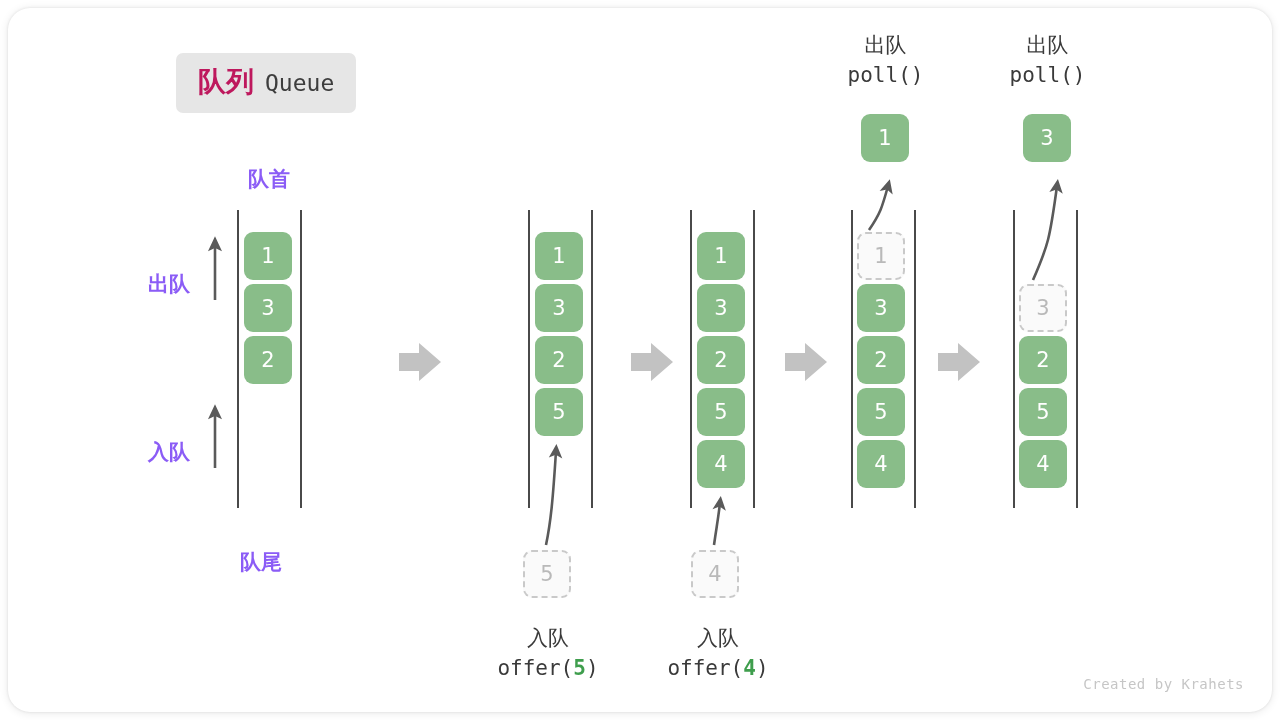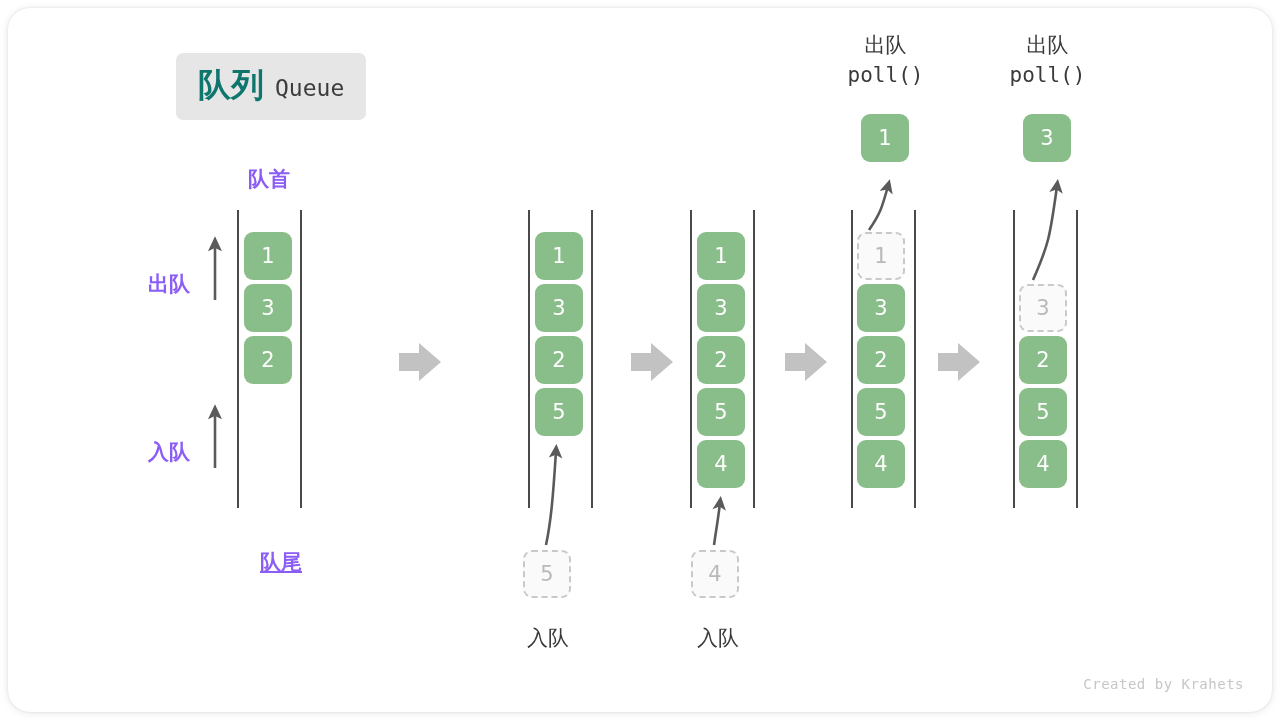--- a/index.html
+++ b/index.html
@@ -33,23 +33,23 @@
     top: 45px;
     padding: 10px 22px 12px 22px;
     background: #e6e6e6;
     border-radius: 7px;
     display: flex;
     align-items: baseline;
     gap: 11px;
     white-space: nowrap;
   }
   #title-badge .cn {
-    font-size: 33px;
+    font-size: 28px;
     font-weight: bold;
-    color: #0f766e;
+    color: #be185d;
   }
   #title-badge .en {
     font-family: "DejaVu Sans Mono", "Liberation Mono", monospace;
     font-size: 23px;
     color: #3d3d3d;
   }
 
   
   .cn-label {
     position: absolute;
@@ -134,21 +134,21 @@
 <body>
 
 <div id="card">
 
   <div id="title-badge">
     <span class="cn">队列</span>
     <span class="en">Queue</span>
   </div>
 
   <div class="cn-label" style="left:240px; top:157px;">队首</div>
-  <div class="cn-label" style="left:252px; top:540px;text-decoration:underline;">队尾</div>
+  <div class="cn-label" style="left:232px; top:540px;">队尾</div>
 
   <div class="cn-label" style="left:140px; top:262px;">出队</div>
   <div class="cn-label" style="left:140px; top:430px;">入队</div>
 
   <div class="queue-col">
     <div class="rail" style="left:229px; top:202px; height:298px;"></div>
     <div class="rail" style="left:292px; top:202px; height:298px;"></div>
     <div class="cell filled" style="left:236px; top:224px;">1</div>
     <div class="cell filled" style="left:236px; top:276px;">3</div>
     <div class="cell filled" style="left:236px; top:328px;">2</div>
@@ -158,34 +158,36 @@
     <div class="rail" style="left:520px; top:202px; height:298px;"></div>
     <div class="rail" style="left:583px; top:202px; height:298px;"></div>
     <div class="cell filled" style="left:527px; top:224px;">1</div>
     <div class="cell filled" style="left:527px; top:276px;">3</div>
     <div class="cell filled" style="left:527px; top:328px;">2</div>
     <div class="cell filled" style="left:527px; top:380px;">5</div>
     <div class="cell ghost" style="left:515px; top:542px;">5</div>
   </div>
   <div class="op-label" style="left:430px; top:615px; width:220px;">
     <span class="op-cn">入队</span>
+    <span class="op-code"><span>offer(</span><span class="num">5</span><span>)</span></span>
   </div>
 
   <div class="queue-col">
     <div class="rail" style="left:682px; top:202px; height:298px;"></div>
     <div class="rail" style="left:745px; top:202px; height:298px;"></div>
     <div class="cell filled" style="left:689px; top:224px;">1</div>
     <div class="cell filled" style="left:689px; top:276px;">3</div>
     <div class="cell filled" style="left:689px; top:328px;">2</div>
     <div class="cell filled" style="left:689px; top:380px;">5</div>
     <div class="cell filled" style="left:689px; top:432px;">4</div>
     <div class="cell ghost" style="left:683px; top:542px;">4</div>
   </div>
   <div class="op-label" style="left:600px; top:615px; width:220px;">
     <span class="op-cn">入队</span>
+    <span class="op-code"><span>offer(</span><span class="num">4</span><span>)</span></span>
   </div>
 
   <div class="queue-col">
     <div class="rail" style="left:843px; top:202px; height:298px;"></div>
     <div class="rail" style="left:906px; top:202px; height:298px;"></div>
     <div class="cell ghost" style="left:849px; top:224px;">1</div>
     <div class="cell filled" style="left:849px; top:276px;">3</div>
     <div class="cell filled" style="left:849px; top:328px;">2</div>
     <div class="cell filled" style="left:849px; top:380px;">5</div>
     <div class="cell filled" style="left:849px; top:432px;">4</div>

